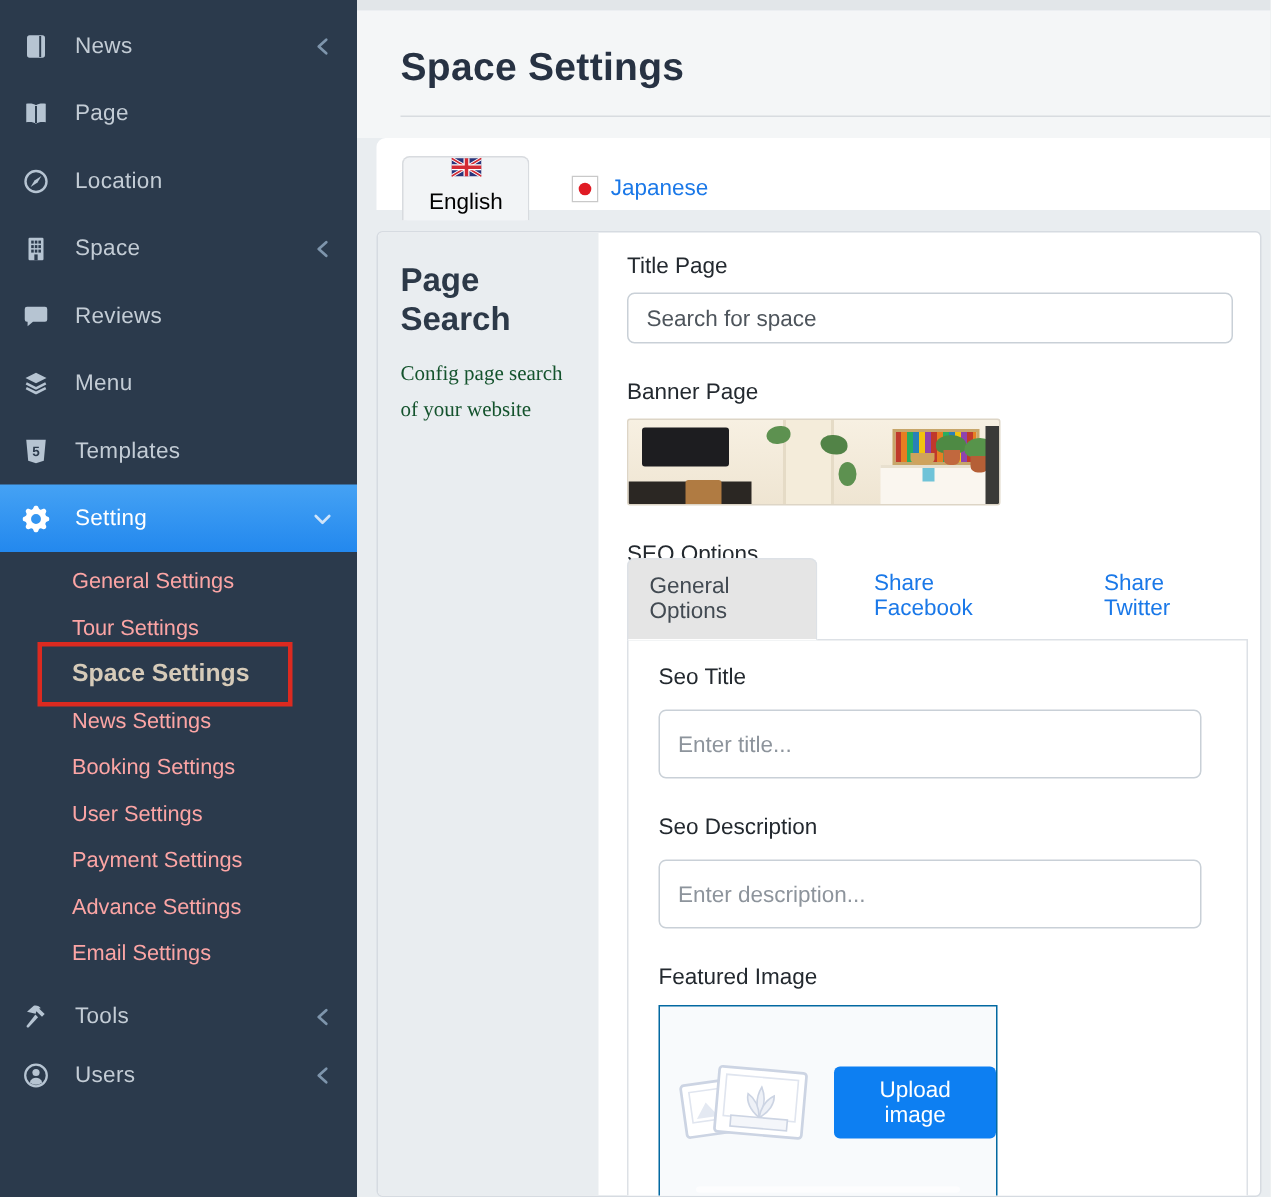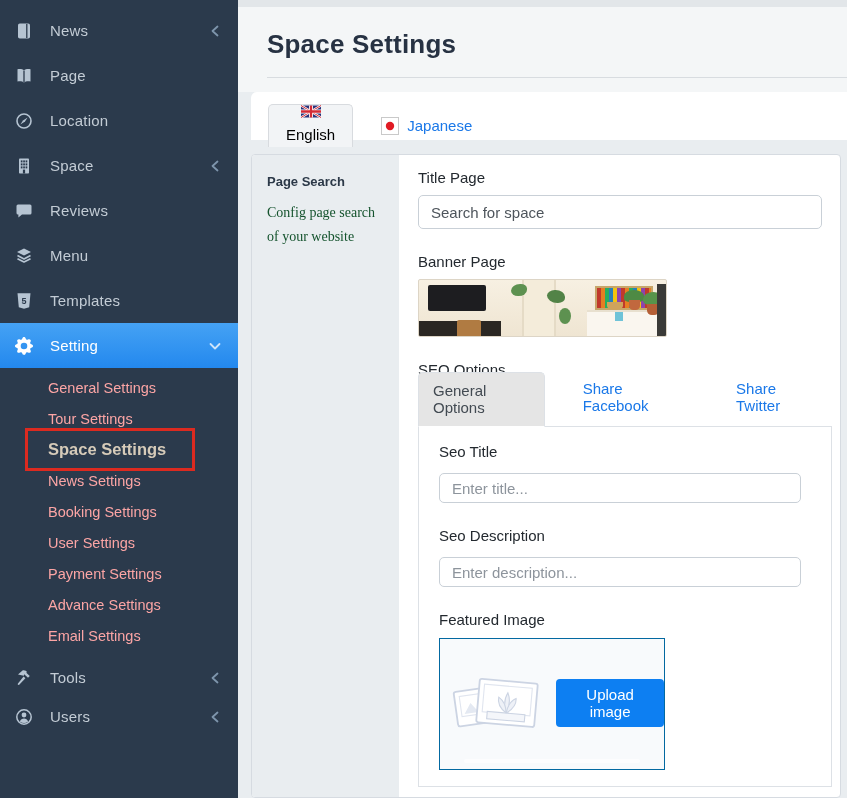--- a/index.html
+++ b/index.html
@@ -40,21 +40,21 @@
   .lang-tab { display:flex; align-items:center; gap:8px; font-size:15px; cursor:pointer; }
   .lang-tab.active { background:#f2f4f6; border:1px solid #d8dbdf; border-bottom:none;
     border-radius:5px 5px 0 0; height:43px; padding:0 17px; margin-bottom:-7px; color:#000000;flex-direction:column; }
   .lang-tab.plain { color:#1a78e8; height:43px; margin-bottom:-7px; padding:0 14px; margin-left:14px; }
   .flag-uk { width:20px; height:13px; display:block; }
   .flag-jp { width:18px; height:18px; display:block; }
 
   .panel { margin:14px 6px 0 13px; background:#ffffff; border:1px solid #d6dbe1;
     border-radius:4px; display:flex; flex:1; overflow:hidden; }
   .panel-left { width:147px; min-width:147px; background:#e9edf0; padding:19px 12px 0 15px; }
-  .panel-left h2 { font-size:13px; font-weight:700; color:#2c3948; }
+  .panel-left h2 { font-size:22px; font-weight:700; color:#2c3948; }
   .panel-left p { margin-top:12px; font-size:14px; color:#14532d; line-height:24px;font-family:Liberation Serif, serif; }
 
   .panel-right { flex:1; padding:14px 8px 14px 19px; }
   .flabel { font-size:15px; color:#23292f; line-height:18px; margin-bottom:8px; }
   .tinput { display:block; width:404px; height:34px; border:1px solid #c9d0d7; border-radius:5px;
     padding:0 12px; font-size:15px; color:#4e555c; background:#fff; outline:none;
     font-family:"Liberation Sans",sans-serif; }
   .tinput::placeholder { color:#8d949c; }
   .gap { height:24px; }
 
@@ -79,21 +79,21 @@
   .banner .cup { position:absolute; left:196px; top:32px; width:8px; height:9px; background:#6fc3d8; }
   .banner .darkshelf { position:absolute; right:0; top:4px; width:9px; height:54px; background:#3a3a38; }
 
   
   .seo-tabs { display:flex; align-items:flex-end; height:39px; position:relative; z-index:2; }
   .seo-tab-active { background:#e5e5e5; border:1px solid #dde1e6; border-bottom:1px solid #fff;
     border-radius:5px 5px 0 0; padding:9px 14px 10px; font-size:15px; color:#424a52;
     margin-bottom:-1px; cursor:pointer; }
   .seo-tab-link { color:#1a78e8; font-size:15px; padding:9px 18px 12px; margin-left:20px; cursor:pointer; }
   .seo-box { border:1px solid #dde1e6; padding:16px 30px 16px 20px; background:#fff; }
-  .seo-box .tinput { width:100%; height:30px;margin-top:12px; }
+  .seo-box .tinput { width:100%; height:46px;margin-top:12px; }
 
   .featured-box { width:226px; height:132px; background:#f8fafc; border:1px solid #0369a1;
     display:flex; align-items:center; position:relative; }
   .featured-box svg { margin-top:4px; }
   .upload-btn { margin-top:-2px; background:#0d7ff2; color:#fff; border:none; border-radius:4px;
     padding:7px 18px; font-size:15px; font-family:"Liberation Sans",sans-serif; cursor:pointer; }
   .featured-box::after { content:""; position:absolute; left:24px; right:24px; bottom:6px; height:4px;
     background:#fdfdfe; border-radius:2px; }
 </style>
 </head>

